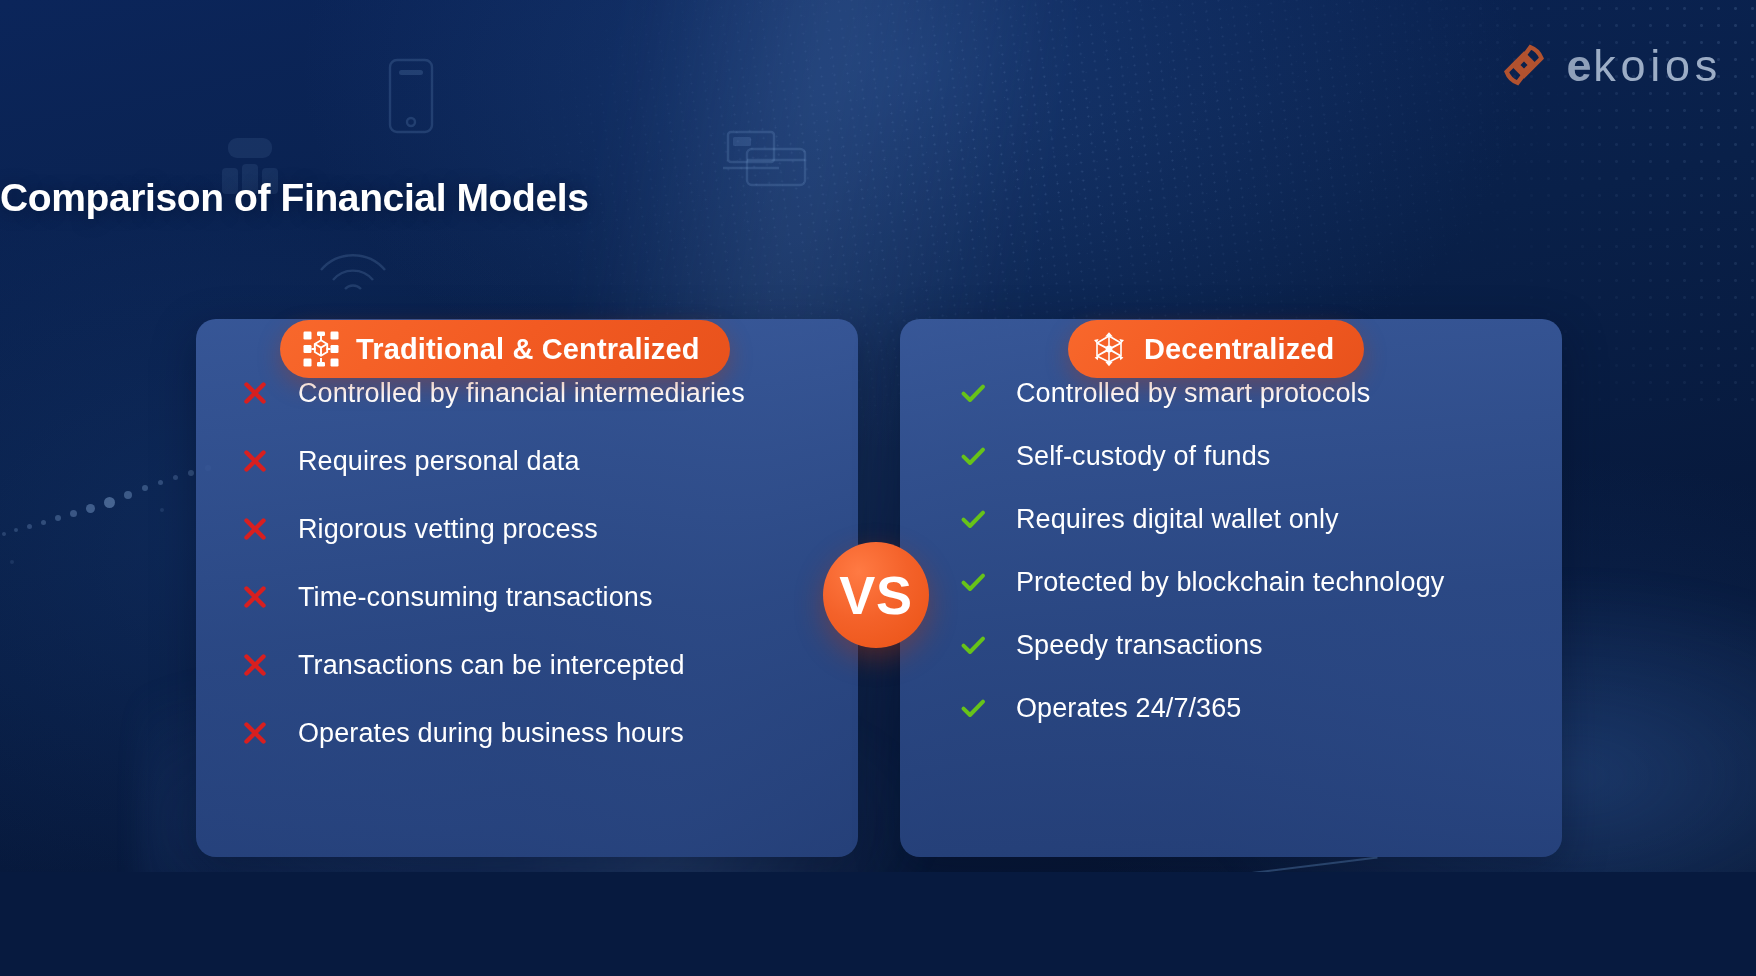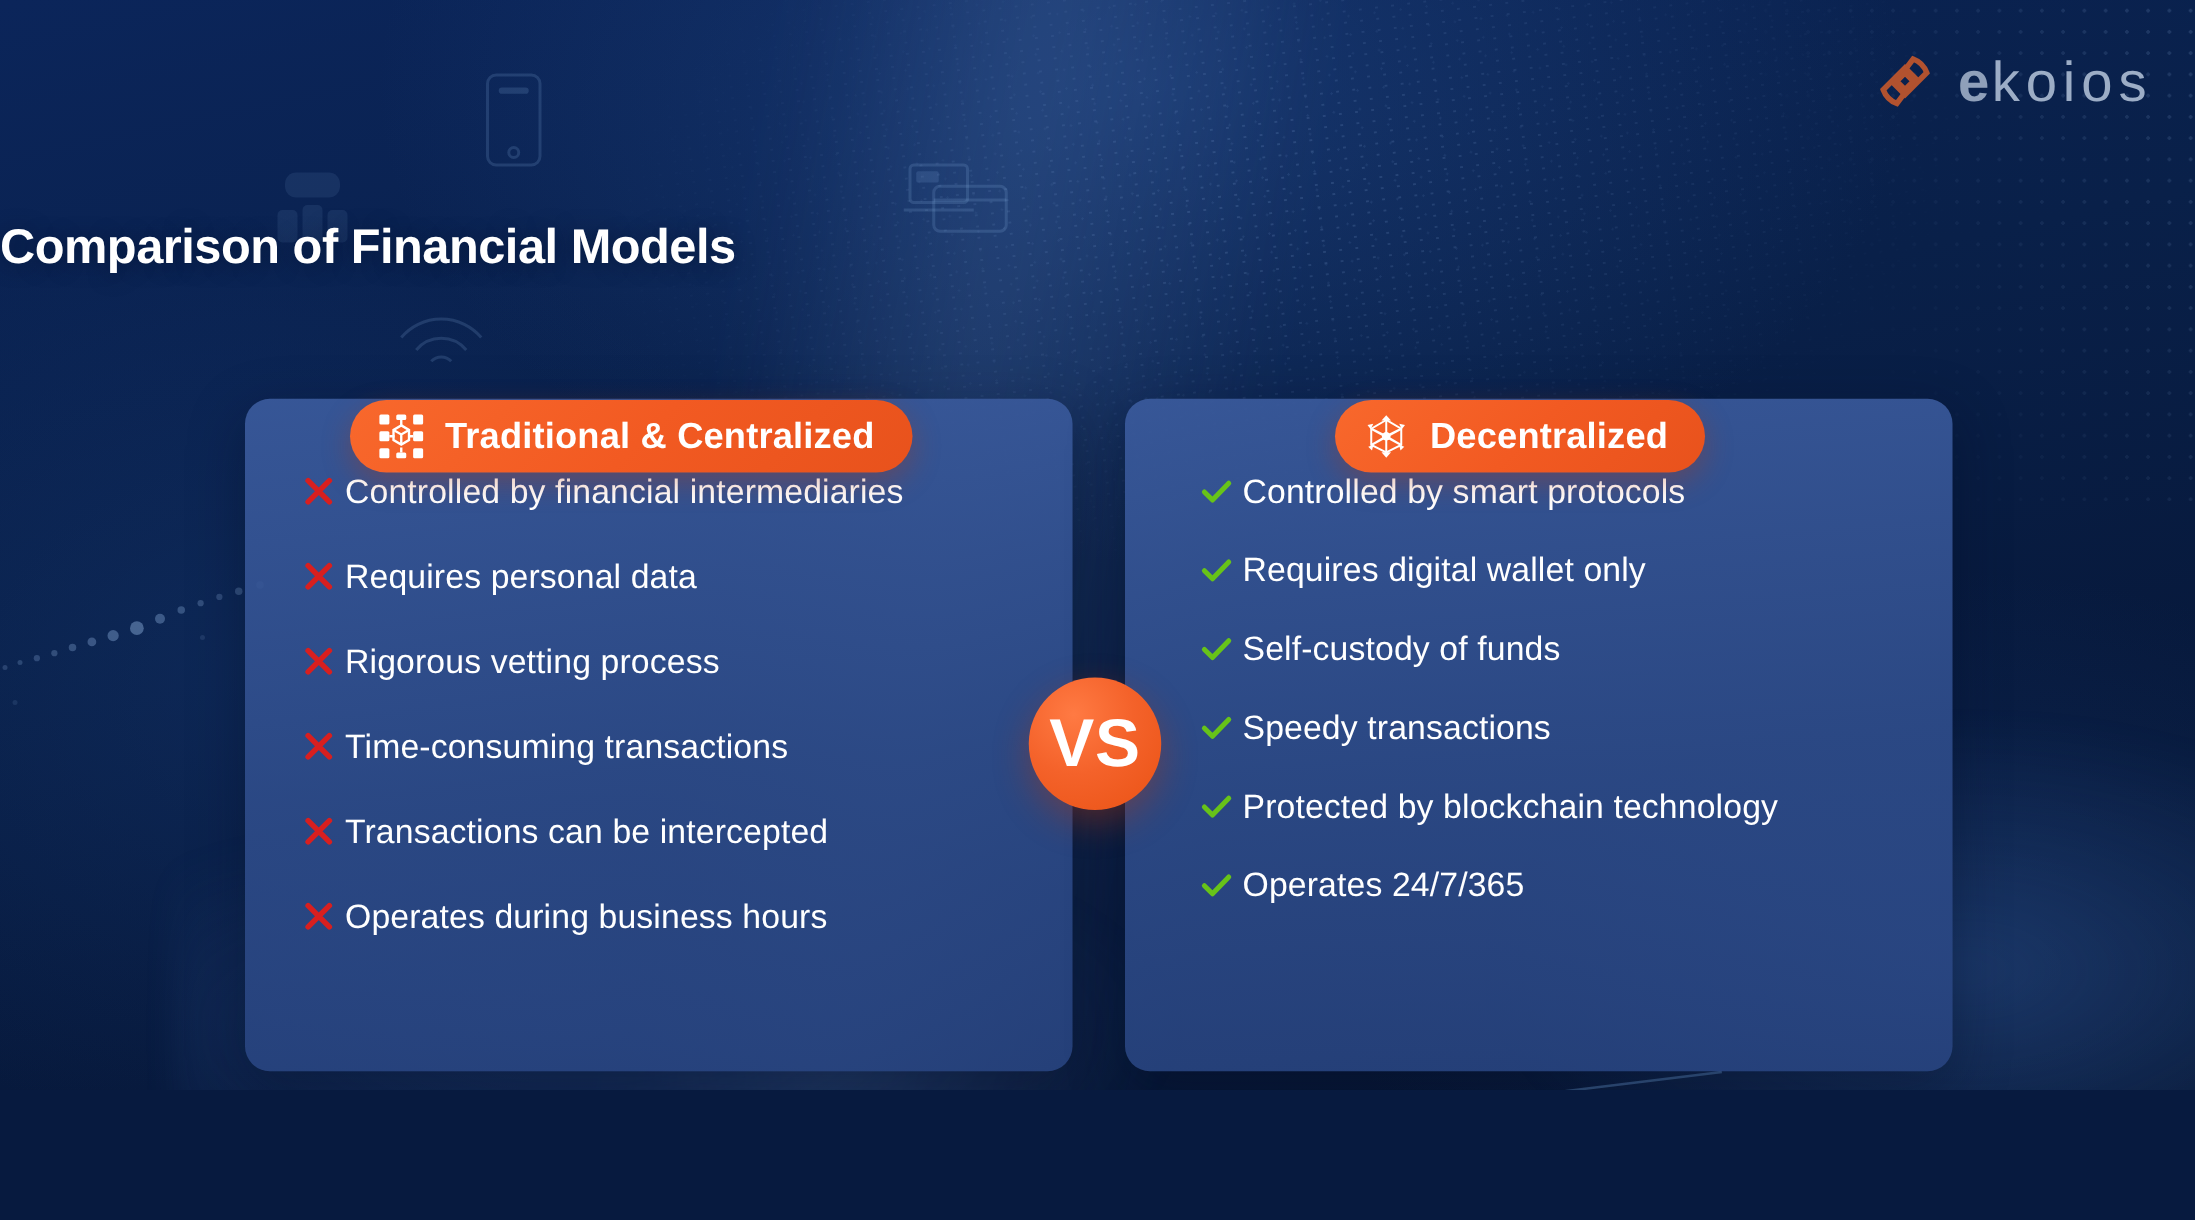--- a/index.html
+++ b/index.html
@@ -140,21 +140,21 @@
 
   
   .list{
     position:absolute; top:55px;
     display:flex; flex-direction:column;
   }
   .list.left { left:44px;  width:580px; gap:30px; }
   .list.right{ left:58px;  width:580px; gap:25px; }
 
   .item{
-    display:flex; align-items:center; gap:6px;
+    display:flex; align-items:center; gap:28px;
     min-height:38px;
   }
   .item-mark{
     flex:0 0 auto; width:30px; height:30px;
     display:flex; align-items:center; justify-content:center;
   }
   .item-mark svg{ width:28px; height:28px; display:block; }
   .item-text{
     font-size:27px; font-weight:400; color:#ffffff;
     line-height:1.2; letter-spacing:.004em; white-space:nowrap;
@@ -339,48 +339,48 @@
           </span>
           <span class="item-text">Controlled by smart protocols</span>
         </div>
 
         <div class="item">
           <span class="item-mark">
             <svg viewBox="0 0 28 28">
                 <path d="M4.5 14.6 L11 21 L24 7.6" fill="none" stroke="#67c319" stroke-width="4.0" stroke-linecap="round" stroke-linejoin="round"></path>
               </svg>
           </span>
+          <span class="item-text">Self-custody of funds</span>
+        </div>
+
+        <div class="item">
+          <span class="item-mark">
+            <svg viewBox="0 0 28 28">
+                <path d="M4.5 14.6 L11 21 L24 7.6" fill="none" stroke="#67c319" stroke-width="4.0" stroke-linecap="round" stroke-linejoin="round"></path>
+              </svg>
+          </span>
           <span class="item-text">Requires digital wallet only</span>
         </div>
 
         <div class="item">
           <span class="item-mark">
             <svg viewBox="0 0 28 28">
                 <path d="M4.5 14.6 L11 21 L24 7.6" fill="none" stroke="#67c319" stroke-width="4.0" stroke-linecap="round" stroke-linejoin="round"></path>
               </svg>
           </span>
-          <span class="item-text">Self-custody of funds</span>
+          <span class="item-text">Protected by blockchain technology</span>
         </div>
 
         <div class="item">
           <span class="item-mark">
             <svg viewBox="0 0 28 28">
                 <path d="M4.5 14.6 L11 21 L24 7.6" fill="none" stroke="#67c319" stroke-width="4.0" stroke-linecap="round" stroke-linejoin="round"></path>
               </svg>
           </span>
           <span class="item-text">Speedy transactions</span>
-        </div>
-
-        <div class="item">
-          <span class="item-mark">
-            <svg viewBox="0 0 28 28">
-                <path d="M4.5 14.6 L11 21 L24 7.6" fill="none" stroke="#67c319" stroke-width="4.0" stroke-linecap="round" stroke-linejoin="round"></path>
-              </svg>
-          </span>
-          <span class="item-text">Protected by blockchain technology</span>
         </div>
 
         <div class="item">
           <span class="item-mark">
             <svg viewBox="0 0 28 28">
                 <path d="M4.5 14.6 L11 21 L24 7.6" fill="none" stroke="#67c319" stroke-width="4.0" stroke-linecap="round" stroke-linejoin="round"></path>
               </svg>
           </span>
           <span class="item-text">Operates 24/7/365</span>
         </div>

